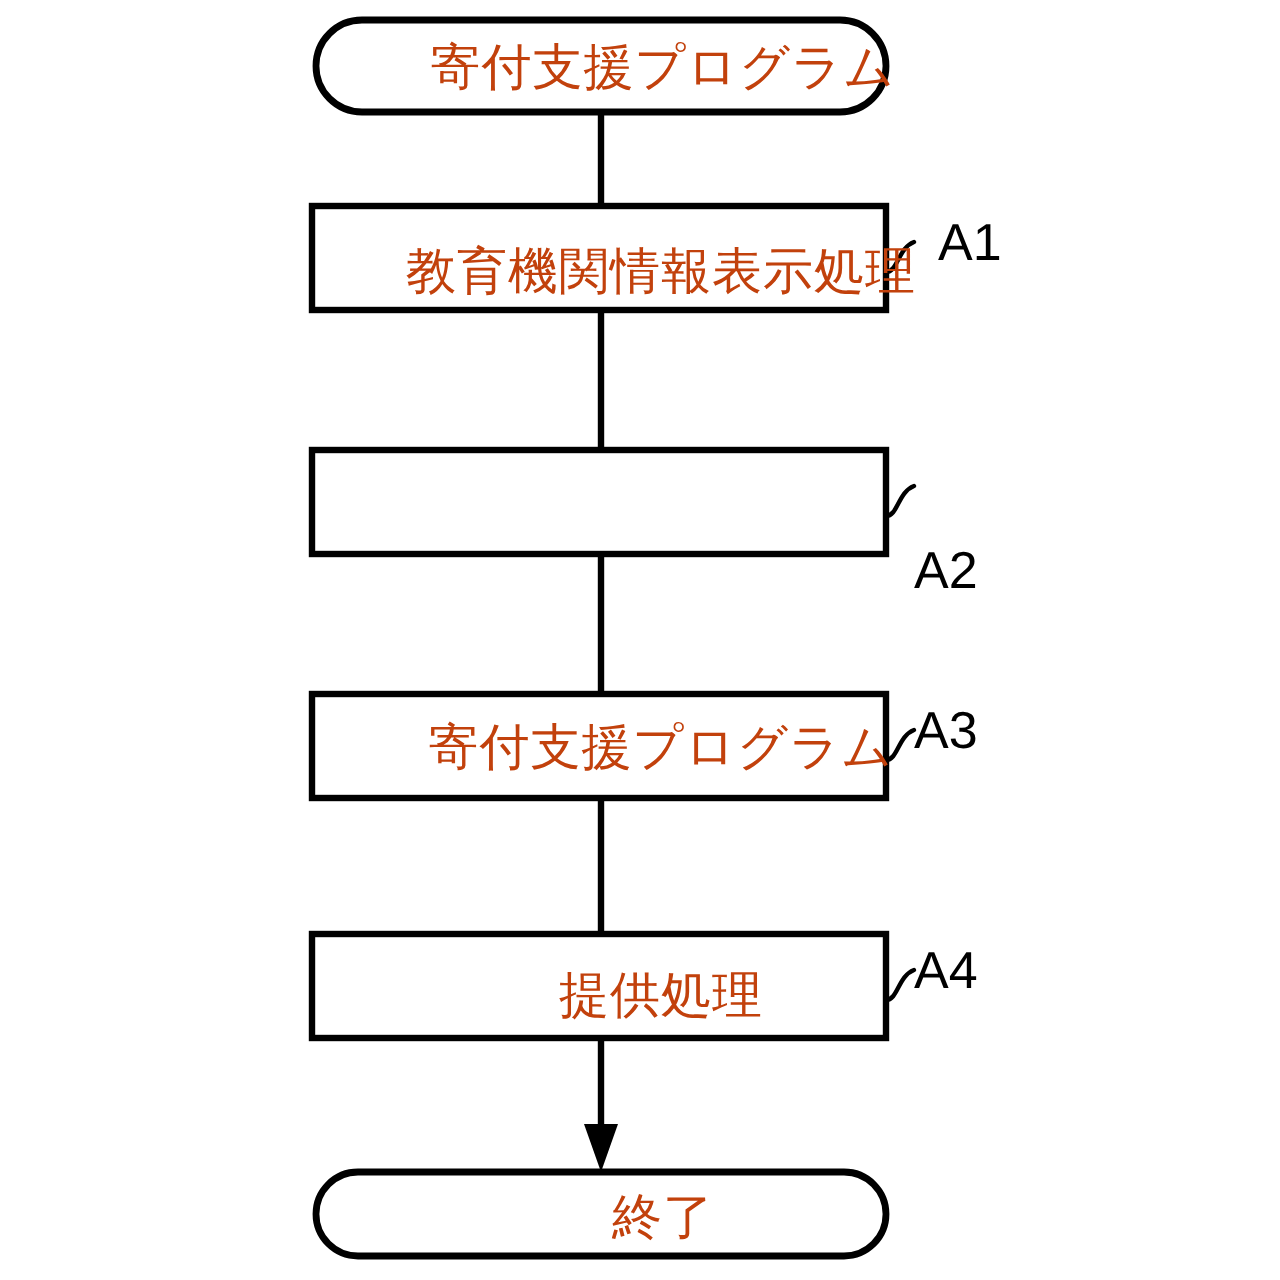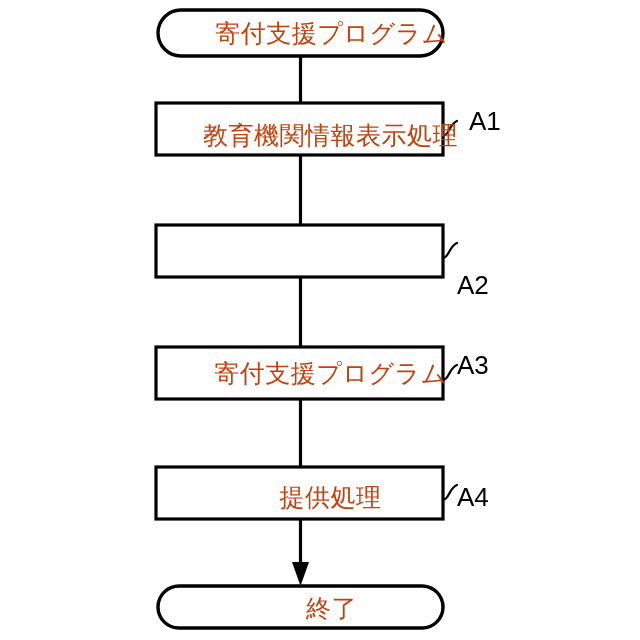--- a/index.html
+++ b/index.html
@@ -113,17 +113,17 @@
 
   <div class="node-text" style="left:156px; top:103px; width:287px; height:64px;">教育機関情報表示処理</div>
   <div class="ref-label" style="left:469px; top:108px;">A1</div>
 
   <div class="ref-label" style="left:457px; top:230px;margin-top:42px;">A2</div>
 
   <div class="node-text" style="left:156px; top:347px; width:287px; height:52px;">寄付支援プログラム</div>
   <div class="ref-label" style="left:457px; top:352px;text-align:center;">A3</div>
 
   <div class="node-text" style="left:156px; top:467px; width:287px; height:60px;">提供処理</div>
-  <div class="ref-label" style="left:457px; top:484px;">A4</div>
+  <div class="ref-label" style="left:457px; top:472px;">A4</div>
 
   <div class="node-text" style="left:158px; top:586px; width:285px; height:44px;">終了</div>
 
 </div>
 
 </body></html>

